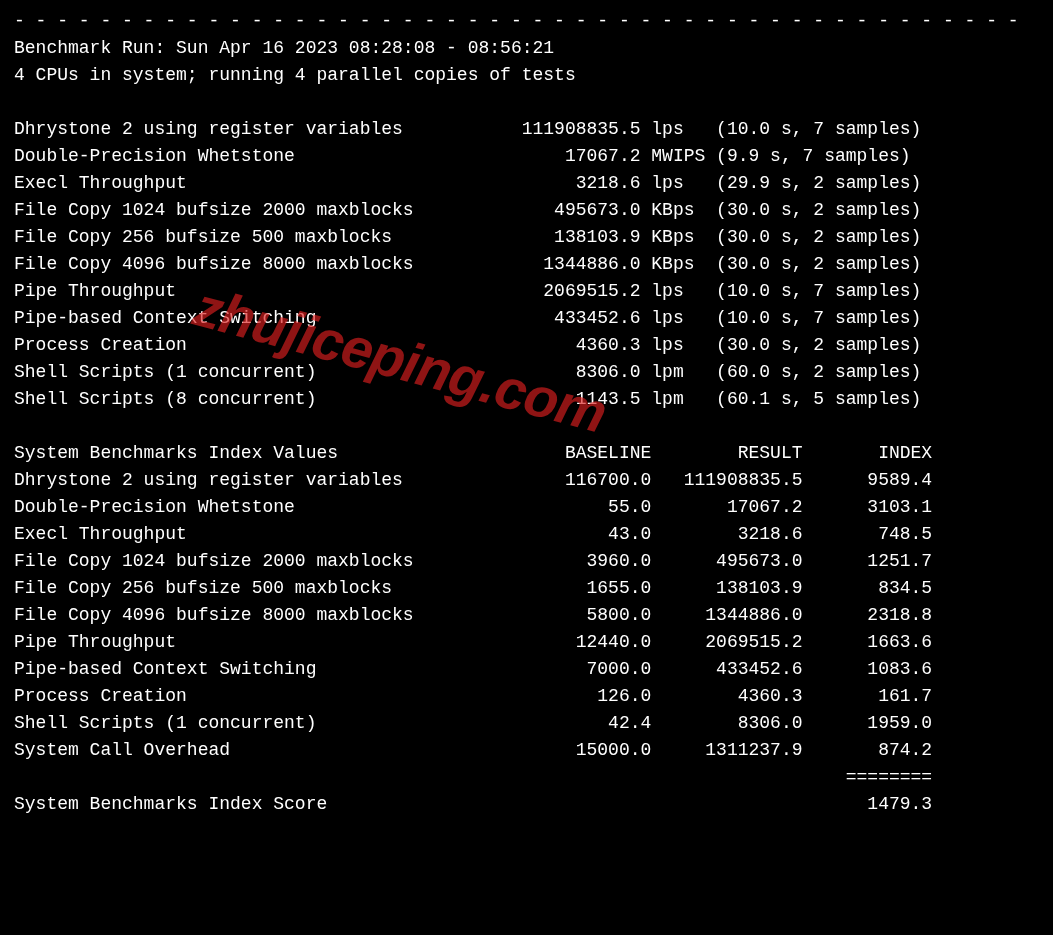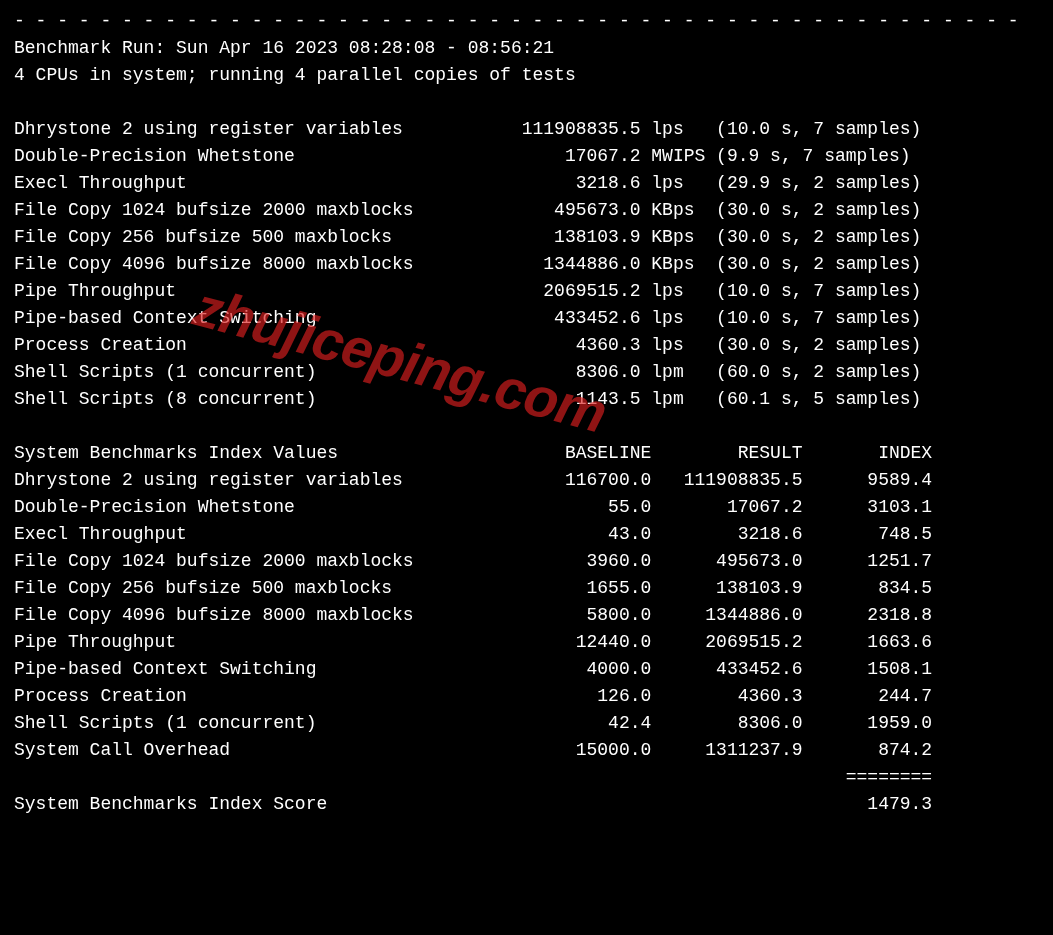--- a/index.html
+++ b/index.html
@@ -62,22 +62,22 @@
 
 <div id="index-header" class="line">System Benchmarks Index Values                     BASELINE        RESULT       INDEX</div>
 <div id="index-block">
     <div class="line">Dhrystone 2 using register variables               116700.0   111908835.5      9589.4</div>
     <div class="line">Double-Precision Whetstone                             55.0       17067.2      3103.1</div>
     <div class="line">Execl Throughput                                       43.0        3218.6       748.5</div>
     <div class="line">File Copy 1024 bufsize 2000 maxblocks                3960.0      495673.0      1251.7</div>
     <div class="line">File Copy 256 bufsize 500 maxblocks                  1655.0      138103.9       834.5</div>
     <div class="line">File Copy 4096 bufsize 8000 maxblocks                5800.0     1344886.0      2318.8</div>
     <div class="line">Pipe Throughput                                     12440.0     2069515.2      1663.6</div>
-    <div class="line">Pipe-based Context Switching                         4000.0      433452.6      1508.1</div>
-    <div class="line">Process Creation                                      126.0        4360.3       244.7</div>
+    <div class="line">Pipe-based Context Switching                         7000.0      433452.6      1083.6</div>
+    <div class="line">Process Creation                                      126.0        4360.3       161.7</div>
     <div class="line">Shell Scripts (1 concurrent)                           42.4        8306.0      1959.0</div>
     <div class="line">System Call Overhead                                15000.0     1311237.9       874.2</div>
   </div>
 
 <div class="line">                                                                             ========</div>
 <div id="score-line" class="line">System Benchmarks Index Score                                                  1479.3</div>
 
 <div class="watermark">zhujiceping.com</div>
 
 </body></html>

